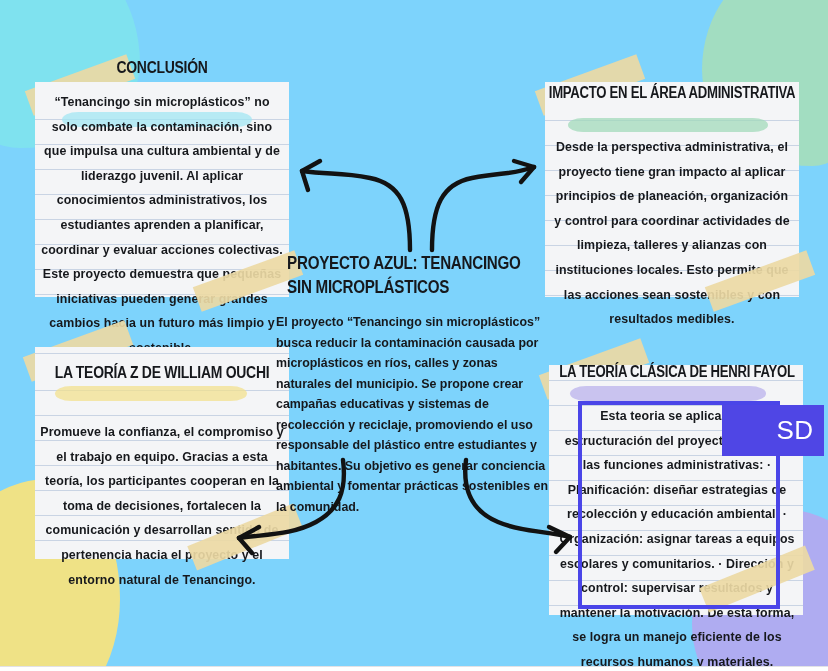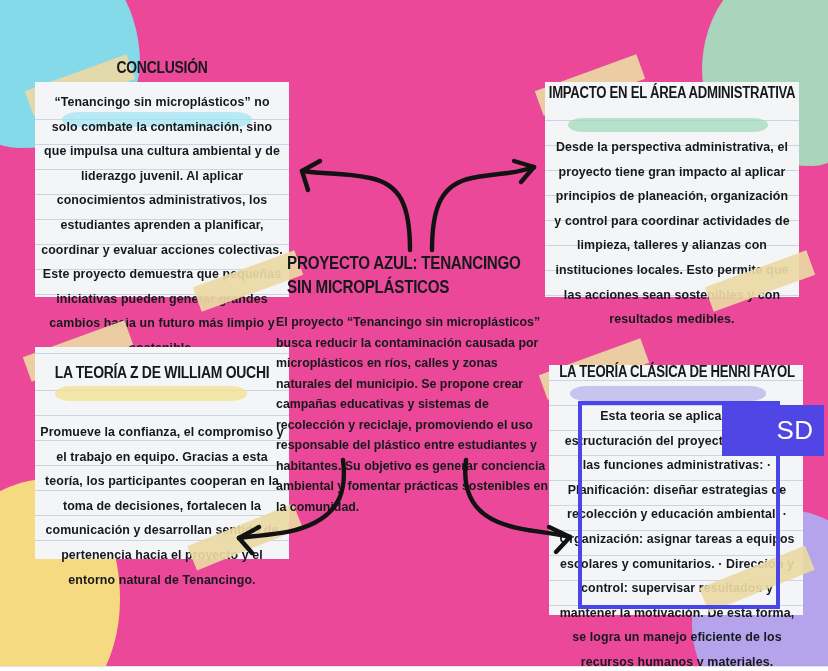--- a/index.html
+++ b/index.html
@@ -7,21 +7,21 @@
     padding: 0;
     background: #ffffff;
   }
   body {
     font-family: "Liberation Sans", sans-serif;
   }
   #canvas {
     position: relative;
     width: 828px;
     height: 671px;
-    background: #ec4899;
+    background: #7dd3fc;
     overflow: hidden;
   }
 
   
   .blob {
     position: absolute;
     pointer-events: none;
   }
   .blob-cyan {
     left: -60px;

